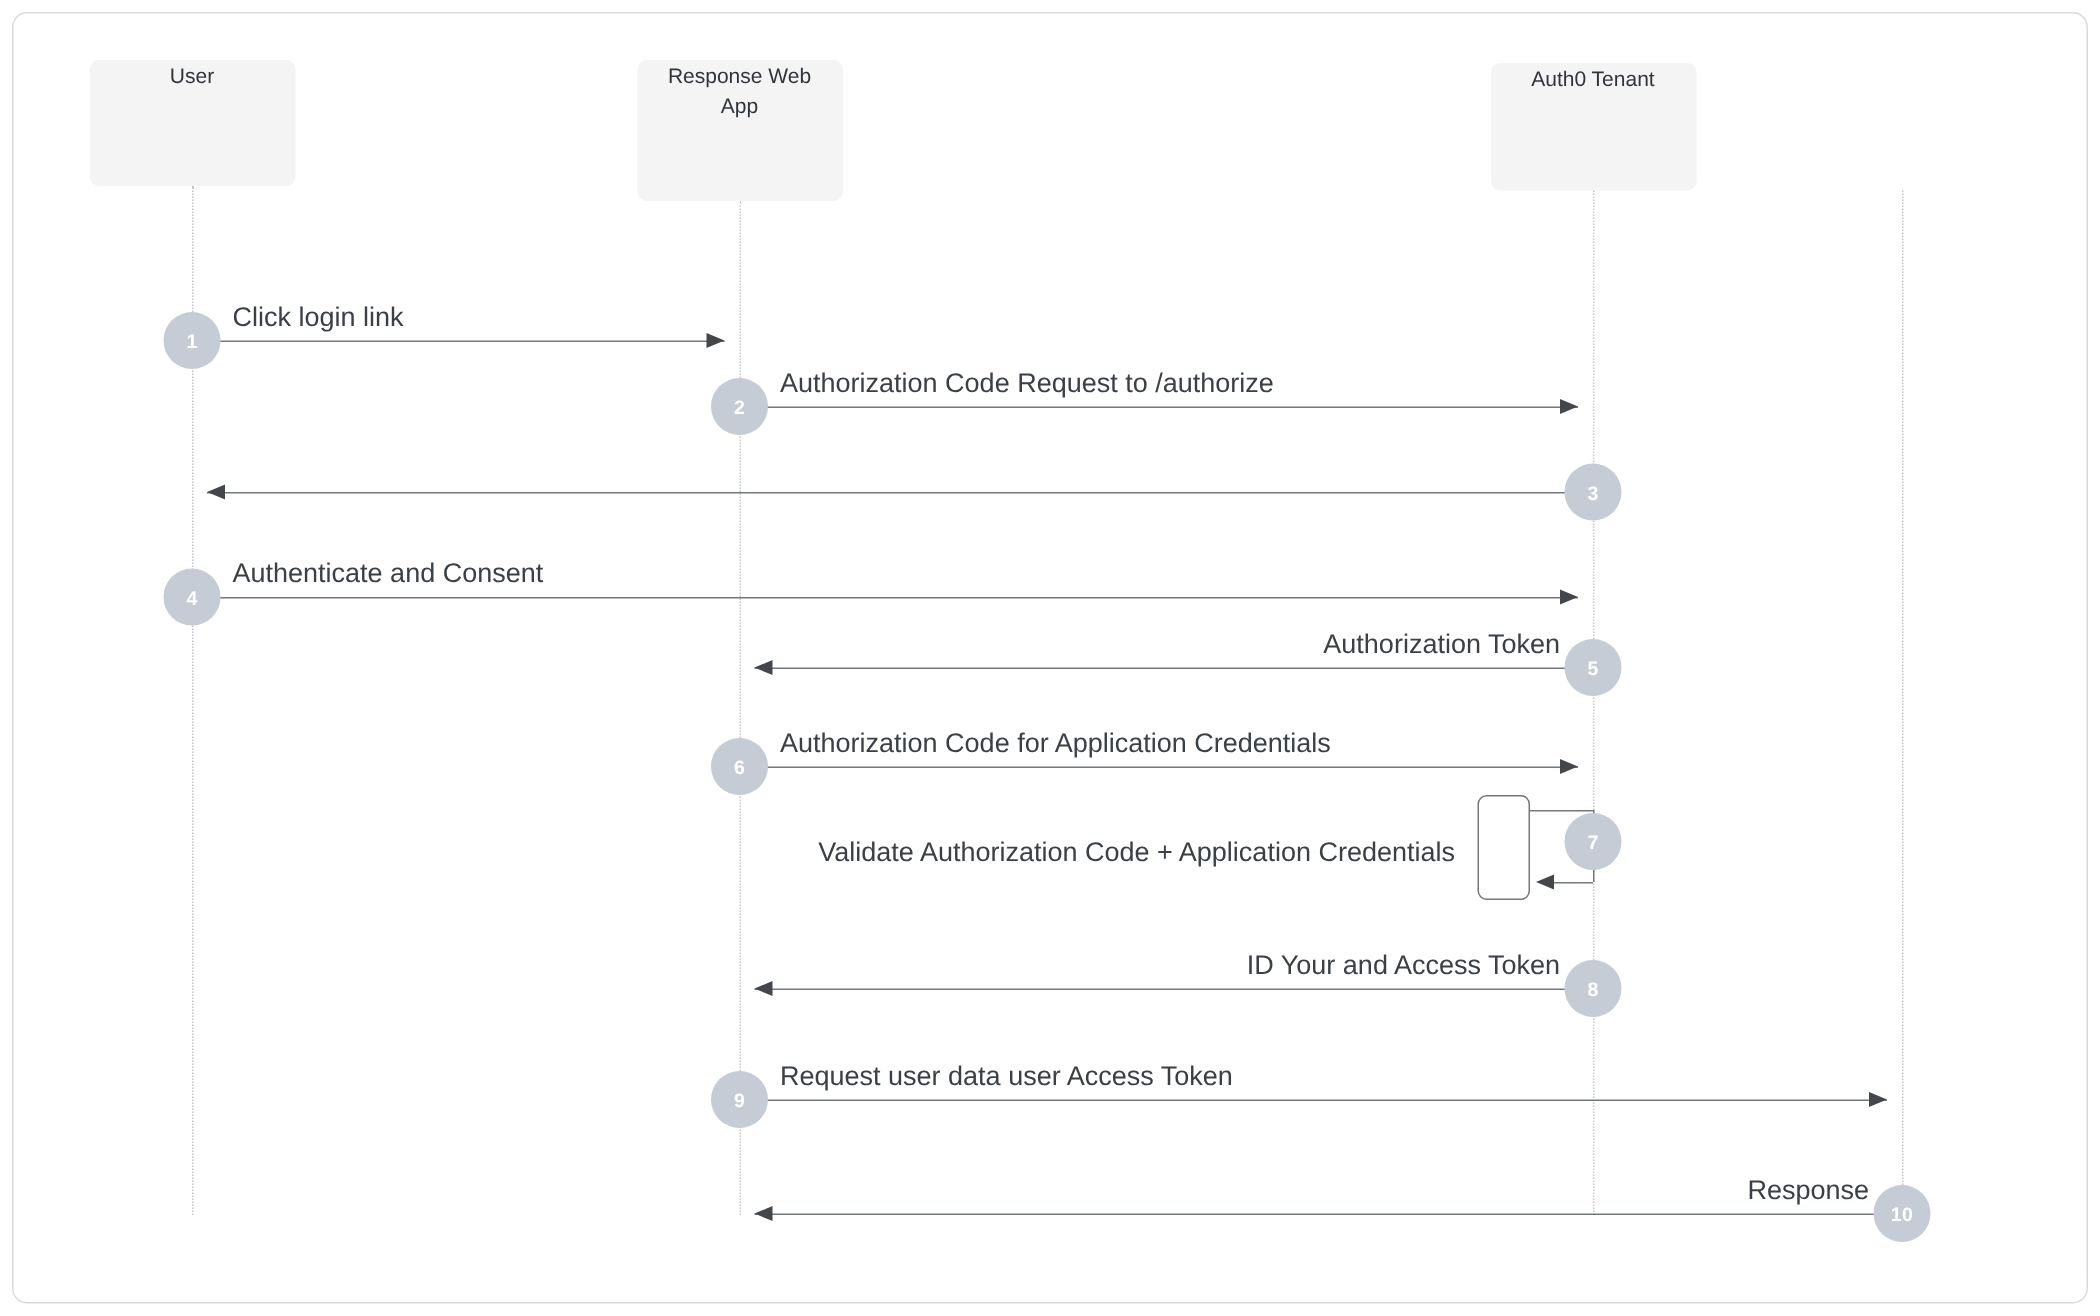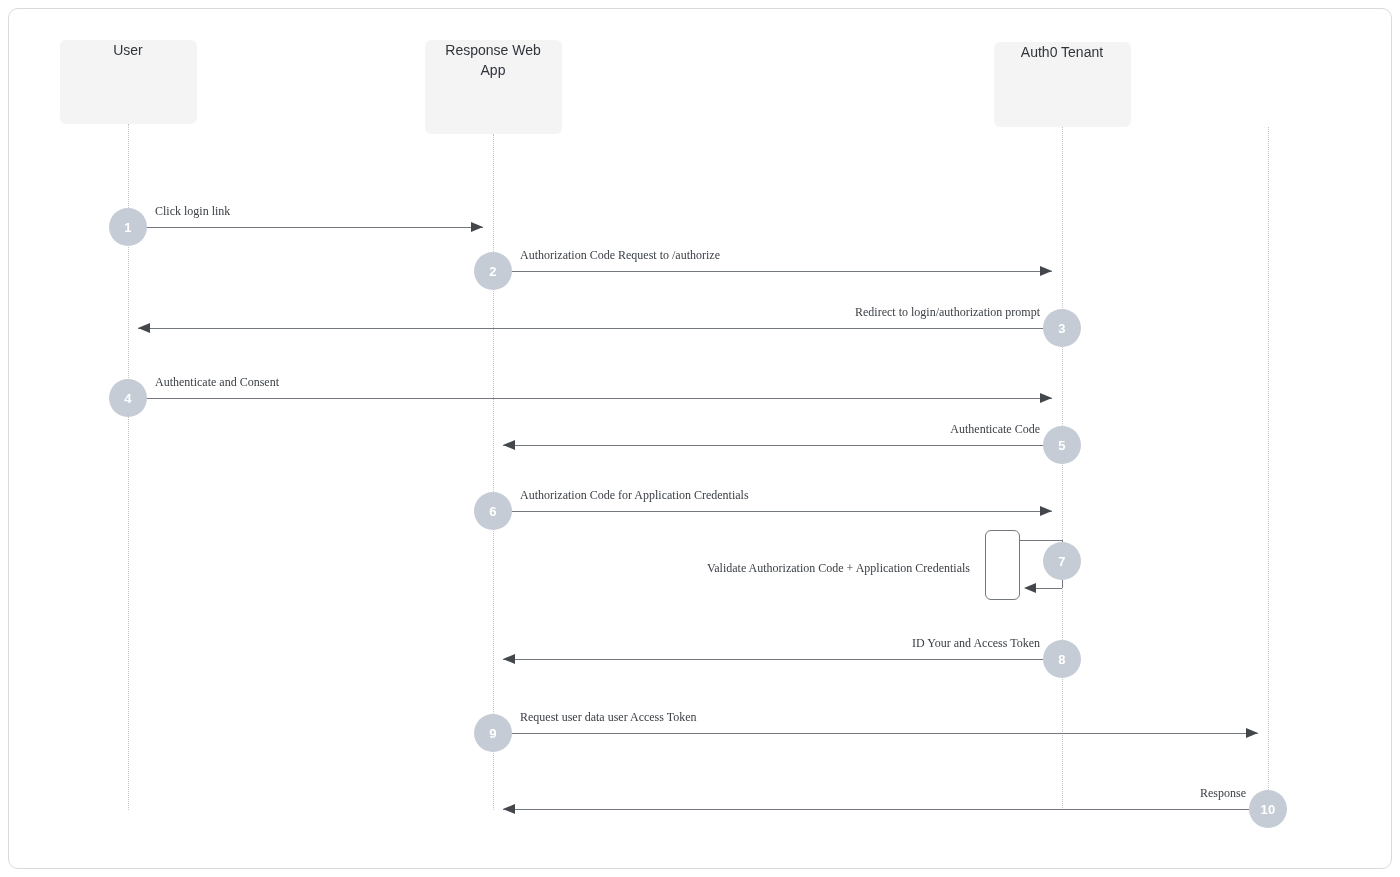--- a/index.html
+++ b/index.html
@@ -23,22 +23,22 @@
   .msg-head { position:absolute; width:0; height:0; border-top:5px solid transparent; border-bottom:5px solid transparent; z-index:1; }
   .msg-head.r { border-left:12px solid var(--arrowhead,#43474c); }
   .msg-head.l { border-right:12px solid var(--arrowhead,#43474c); }
   .step-badge {
     position:absolute; width:38px; height:38px; border-radius:50%;
     background:var(--circle-bg,#c5ccd5); color:var(--circle-text,#ffffff);
     font-size:13px; font-weight:700; display:flex; align-items:center; justify-content:center;
     z-index:3; letter-spacing:.2px;
   }
   .msg-label {
-    position:absolute; height:20px; line-height:20px; font-size:12px;
-    color:var(--label-text,#3b4046); white-space:nowrap; z-index:2;font-family:Liberation Serif, serif;
+    position:absolute; height:20px; line-height:20px; font-size:18px;
+    color:var(--label-text,#3b4046); white-space:nowrap; z-index:2;
   }
   .msg-label.align-right { text-align:right; }
   .self-rect {
     position:absolute; width:33px; height:68px; border:1px solid var(--line,#73787e);
     border-radius:6px; background:#ffffff; z-index:2;
   }
   .seg-v { position:absolute; width:0; border-left:1px solid var(--line,#73787e); z-index:1; }
 </style>
 </head>
 <body>
@@ -62,29 +62,28 @@
     <div class="msg-head r" style="left: 471px; top: 222px;"></div>
     <div class="step-badge" style="left: 109px; top: 208px;">1</div>
     <div class="msg-label" style="top: 201px; left: 155px;">Click login link</div>
     <div class="msg-line" style="left: 493px; top: 271px; width: 559px;"></div>
     <div class="msg-head r" style="left: 1040px; top: 266px;"></div>
     <div class="step-badge" style="left: 474px; top: 252px;">2</div>
     <div class="msg-label" style="top: 245px; left: 520px;">Authorization Code Request to /authorize</div>
     <div class="msg-line" style="left: 138px; top: 328px; width: 924px;"></div>
     <div class="msg-head l" style="left: 138px; top: 323px;"></div>
     <div class="step-badge" style="left: 1043px; top: 309px;">3</div>
-    <div class="msg-label align-right" style="top: 302px; right: 360px;">Redirect to login/authorization prompt</div>
     <div class="msg-line" style="left: 128px; top: 398px; width: 924px;"></div>
     <div class="msg-head r" style="left: 1040px; top: 393px;"></div>
     <div class="step-badge" style="left: 109px; top: 379px;">4</div>
     <div class="msg-label" style="top: 372px; left: 155px;">Authenticate and Consent</div>
     <div class="msg-line" style="left: 503px; top: 445px; width: 559px;"></div>
     <div class="msg-head l" style="left: 503px; top: 440px;"></div>
     <div class="step-badge" style="left: 1043px; top: 426px;">5</div>
-    <div class="msg-label align-right" style="top: 419px; right: 360px;">Authenticate Code</div>
+    <div class="msg-label align-right" style="top: 419px; right: 360px;">Authorization Token</div>
     <div class="msg-line" style="left: 493px; top: 511px; width: 559px;"></div>
     <div class="msg-head r" style="left: 1040px; top: 506px;"></div>
     <div class="step-badge" style="left: 474px; top: 492px;">6</div>
     <div class="msg-label" style="top: 485px; left: 520px; text-align: center;">Authorization Code for Application Credentials</div>
     <div class="self-rect" style="left: 985px; top: 530px;"></div>
     <div class="msg-line" style="left: 1018px; top: 540px; width: 44px;"></div>
     <div class="seg-v" style="left: 1062px; top: 540px; height: 48px;"></div>
     <div class="msg-line" style="left: 1036px; top: 588px; width: 26px;"></div>
     <div class="msg-head l" style="left: 1024px; top: 583px;"></div>
     <div class="step-badge" style="left: 1043px; top: 542px;">7</div>

